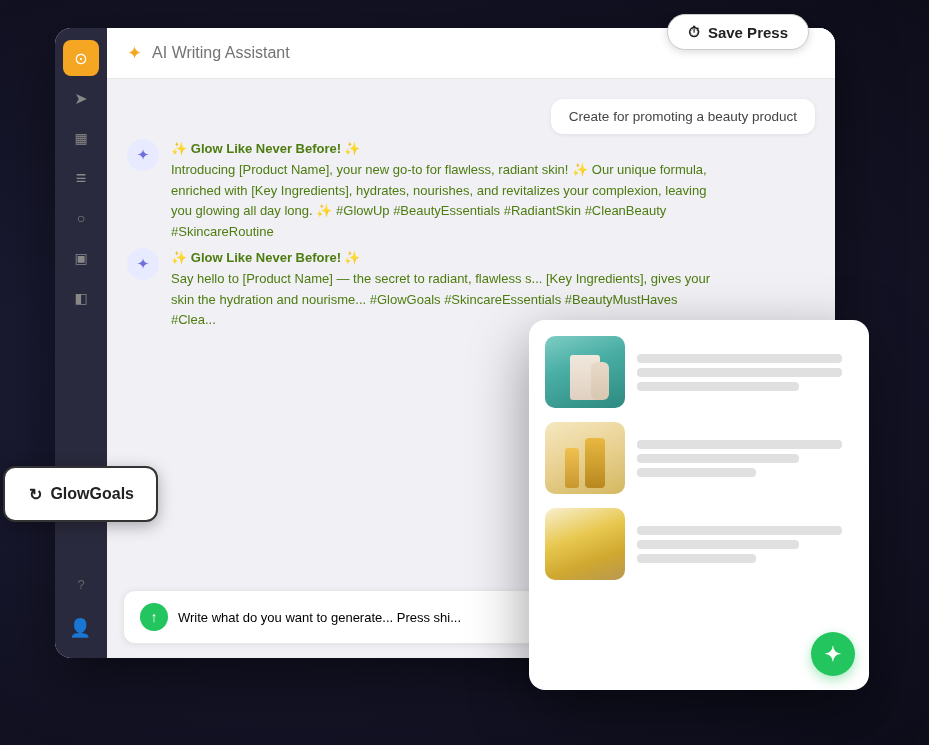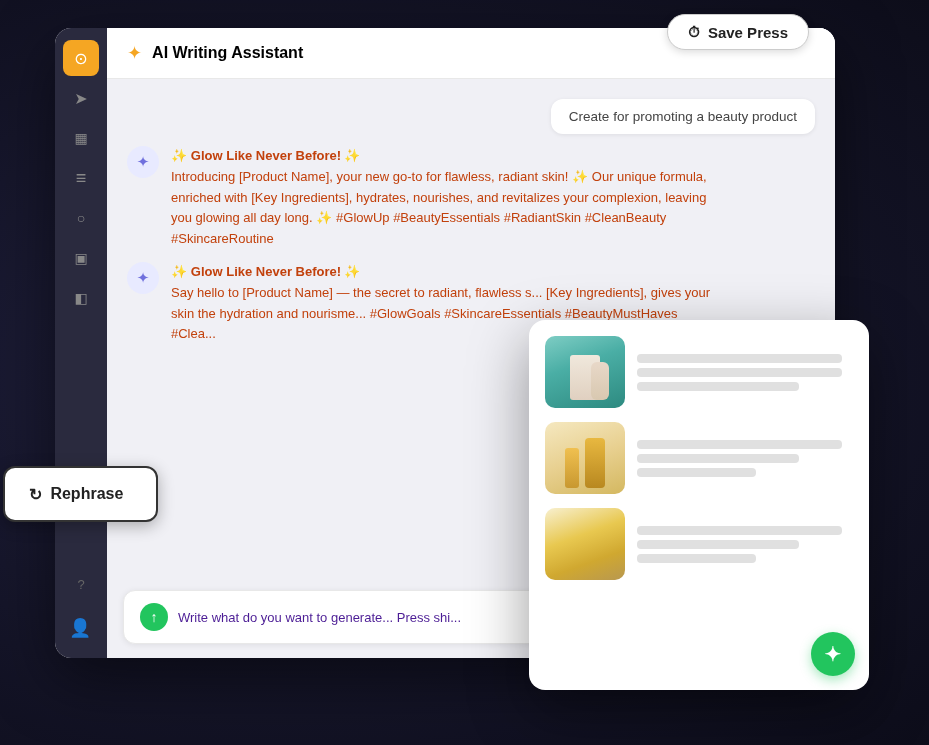--- a/index.html
+++ b/index.html
@@ -124,32 +124,32 @@
       background: white;
       padding: 14px 20px;
       display: flex;
       align-items: center;
       gap: 10px;
       border-bottom: 1px solid #e8e8e8;
     }
 
     .header-title {
       font-size: 16px;
-      font-weight: 700;
-      color: #000000;
+      font-weight: 400;
+      color: #737373;
     }
 
     
     .chat-area {
       flex: 1;
       overflow-y: auto;
       padding: 20px;
       display: flex;
       flex-direction: column;
-      gap: 12px;
+      gap: 5px;
     }
 
     
     .user-message {
       align-self: flex-end;
       background: white;
       border-radius: 12px;
       padding: 10px 18px;
       font-size: 13.5px;
       color: #444;
@@ -172,21 +172,21 @@
       display: flex;
       align-items: center;
       justify-content: center;
       flex-shrink: 0;
       color: #6666cc;
       font-size: 14px;
     }
 
     .ai-text {
       font-size: 13px;
-      color: #c2410c;
+      color: #4d7c0f;
       line-height: 1.6;
       max-width: 540px;
     }
 
     .ai-text strong {
       font-weight: 600;
     }
 
     
     .input-bar {
@@ -210,21 +210,21 @@
       align-items: center;
       justify-content: center;
       color: white;
       font-size: 14px;
       cursor: pointer;
       flex-shrink: 0;
     }
 
     .input-placeholder {
       font-size: 13px;
-      color: #4c1d95;
+      color: #000000;
       flex: 1;
     }
 
     
     .image-results-card {
       position: absolute;
       top: 320px;
       right: 60px;
       width: 340px;
       height: 370px;
@@ -361,21 +361,21 @@
 </head>
 <body>
 
 <button class="save-time-btn">
   <span style="font-size:15px;">⏱</span>
   <span>Save Press</span>
 </button>
 
 <button class="rephrase-btn">
   <span style="font-size:16px;">↻</span>
-  <span>Rephrase</span>
+  <span>GlowGoals</span>
 </button>
 
 <div class="app-window">
 
   <div class="sidebar">
     <div class="sidebar-icon active">
       <span>⊙</span>
     </div>
     <div class="sidebar-icon">
       <span>➤</span>

